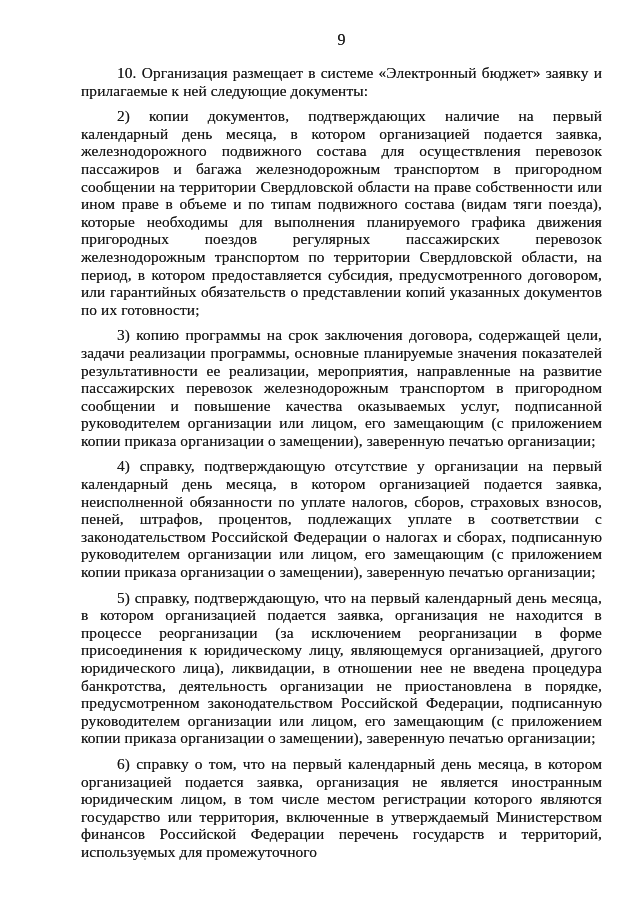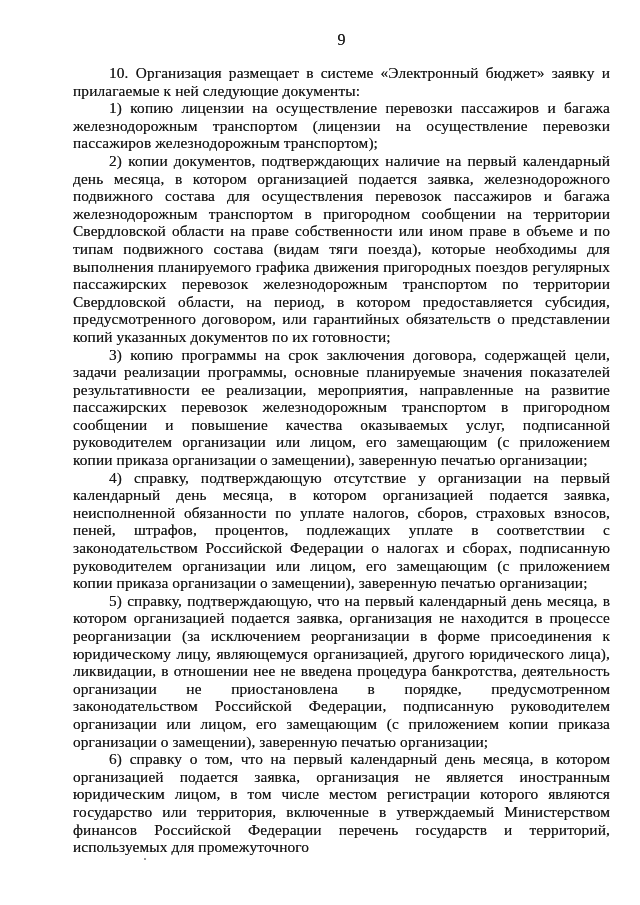--- a/index.html
+++ b/index.html
@@ -29,21 +29,21 @@
   .content {
     width: 537px;
     margin: 15px 0 0 73px;
     text-align: justify;
     font-size: 15.4px;
     line-height: 17.6px;
     letter-spacing: 0.1px;
     text-shadow: 0 0 0.4px rgba(0,0,0,0.65);
   }
   .content p {
-    margin: 0;
+    margin: 8px;
     padding: 0;
     text-indent: 36px;
   }
   .scan-speck {
     position: absolute;
     left: 144px;
     top: 858px;
     width: 2px;
     height: 2px;
     border-radius: 50%;
@@ -52,21 +52,20 @@
 </style>
 </head>
 <body>
 
 <div class="page">
 
   <div class="page-number">9</div>
 
   <div class="content">
     <p>10. Организация размещает в системе «Электронный бюджет» заявку и прилагаемые к ней следующие документы:</p>
-    <p>1) копию лицензии на осуществление перевозки пассажиров и багажа железнодорожным транспортом (лицензии на осуществление перевозки пассажиров железнодорожным транспортом);</p>
     <p>2) копии документов, подтверждающих наличие на первый календарный день месяца, в котором организацией подается заявка, железнодорожного подвижного состава для осуществления перевозок пассажиров и багажа железнодорожным транспортом в пригородном сообщении на территории Свердловской области на праве собственности или ином праве в объеме и по типам подвижного состава (видам тяги поезда), которые необходимы для выполнения планируемого графика движения пригородных поездов регулярных пассажирских перевозок железнодорожным транспортом по территории Свердловской области, на период, в котором предоставляется субсидия, предусмотренного договором, или гарантийных обязательств о представлении копий указанных документов по их готовности;</p>
     <p>3) копию программы на срок заключения договора, содержащей цели, задачи реализации программы, основные планируемые значения показателей результативности ее реализации, мероприятия, направленные на развитие пассажирских перевозок железнодорожным транспортом в пригородном сообщении и повышение качества оказываемых услуг, подписанной руководителем организации или лицом, его замещающим (с приложением копии приказа организации о замещении), заверенную печатью организации;</p>
     <p>4) справку, подтверждающую отсутствие у организации на первый календарный день месяца, в котором организацией подается заявка, неисполненной обязанности по уплате налогов, сборов, страховых взносов, пеней, штрафов, процентов, подлежащих уплате в соответствии с законодательством Российской Федерации о налогах и сборах, подписанную руководителем организации или лицом, его замещающим (с приложением копии приказа организации о замещении), заверенную печатью организации;</p>
     <p>5) справку, подтверждающую, что на первый календарный день месяца, в котором организацией подается заявка, организация не находится в процессе реорганизации (за исключением реорганизации в форме присоединения к юридическому лицу, являющемуся организацией, другого юридического лица), ликвидации, в отношении нее не введена процедура банкротства, деятельность организации не приостановлена в порядке, предусмотренном законодательством Российской Федерации, подписанную руководителем организации или лицом, его замещающим (с приложением копии приказа организации о замещении), заверенную печатью организации;</p>
     <p>6) справку о том, что на первый календарный день месяца, в котором организацией подается заявка, организация не является иностранным юридическим лицом, в том числе местом регистрации которого являются государство или территория, включенные в утверждаемый Министерством финансов Российской Федерации перечень государств и территорий, используемых для промежуточного</p>
   </div>
 
   <div class="scan-speck"></div>
 
 </div>

